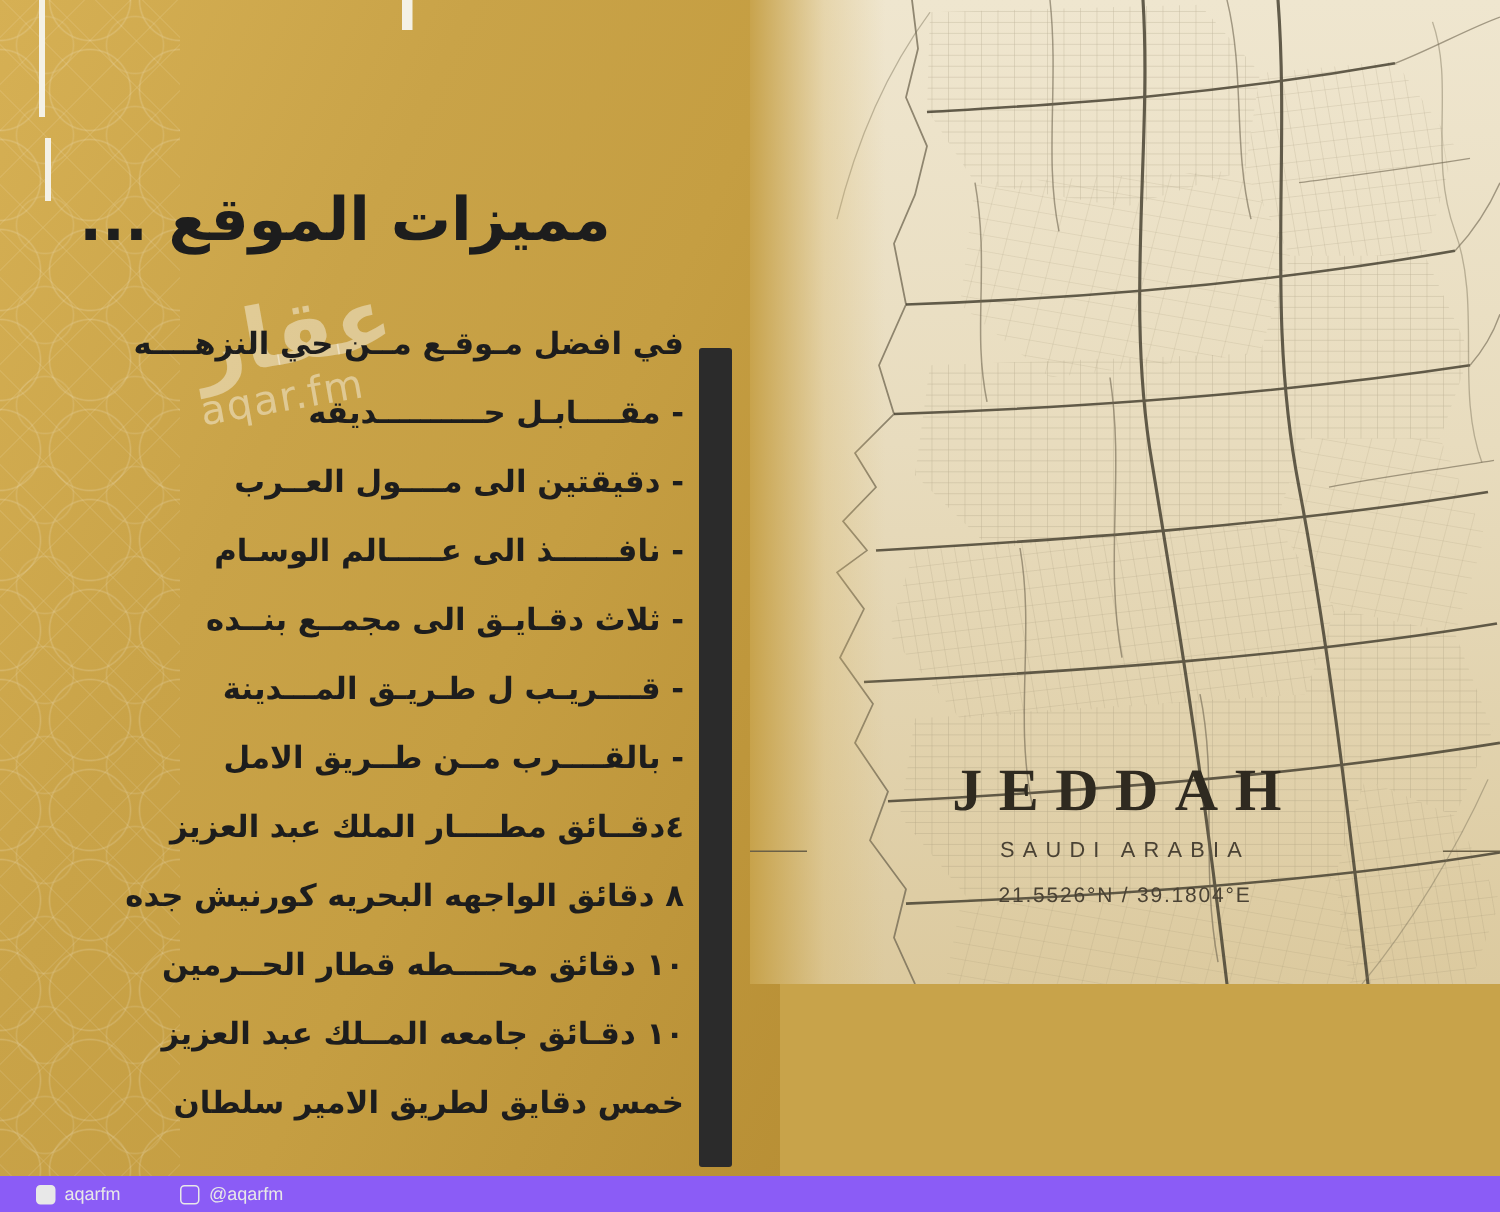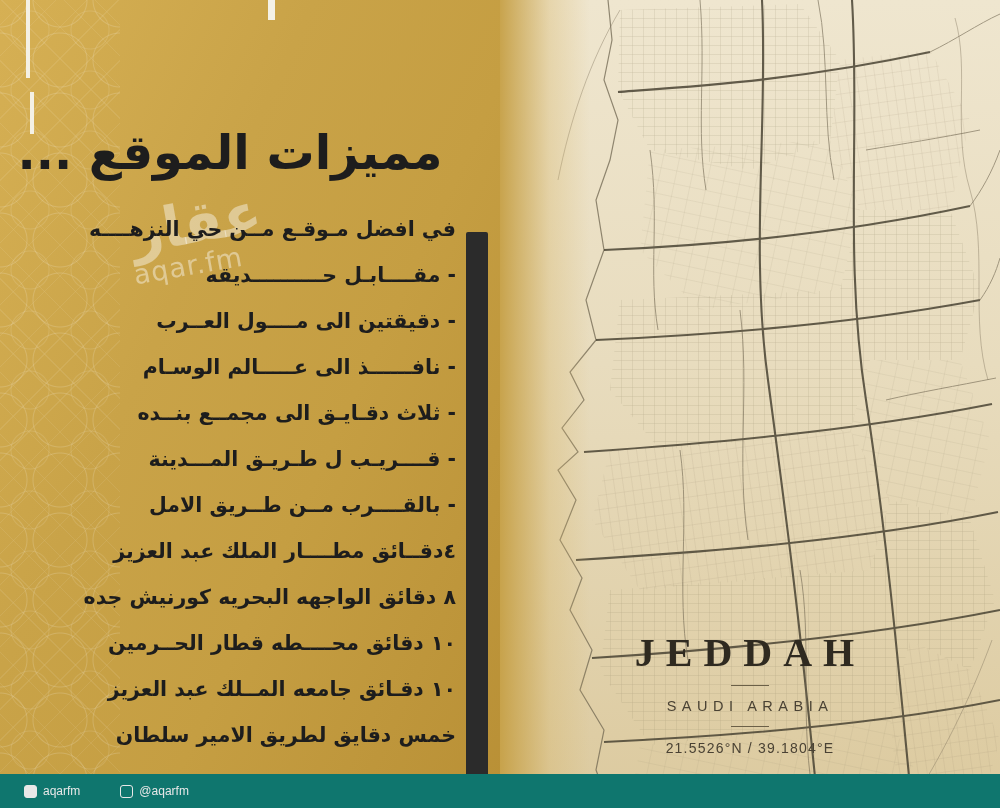--- a/index.html
+++ b/index.html
@@ -75,21 +75,21 @@
     background: #2b2b2b;
     border-radius: 2px;
   }
 
   .headline {
     position: absolute;
     top: 124px;
     left: 0; right: 0;
     text-align: center;
     padding-right: 60px;
-    font-size: 48px;
+    font-size: 40px;
     font-weight: bold;
     color: #1d1d1d;
     letter-spacing: 0px;
     direction: rtl;
   }
 
   .feature-list {
     position: absolute;
     top: 206px;
     left: 60px;
@@ -131,21 +131,21 @@
     transform: translate(-4px, 2px);
     direction: ltr;
     text-align: left;
     font-weight: normal;
   }
 
   
   .map-panel {
     position: absolute;
     top: 0; left: 500px;
-    width: 500px; height: 808px;
+    width: 500px; height: 656px;
     background:
       linear-gradient(180deg, #efe6cf 0%, #e6d9ba 45%, #d9c79c 100%);
     overflow: hidden;
   }
   .map-panel .edge-fade {
     position: absolute; top: 0; left: 0; width: 90px; height: 100%;
     background: linear-gradient(90deg, rgba(198,160,70,.95) 0%, rgba(214,182,106,.35) 55%, rgba(214,182,106,0) 100%);
     z-index: 5; pointer-events: none;
   }
   .map-svg { position: absolute; inset: 0; width: 100%; height: 100%; }
@@ -168,41 +168,40 @@
   .city-country {
     margin-top: 9px;
     font-size: 14.5px;
     letter-spacing: 5.5px;
     color: #4a4234;
     font-family: "Liberation Sans", sans-serif;
     display: flex;
     align-items: center;
     justify-content: space-between;
     gap: 12px;
-    flex-direction: column;
   }
   .city-country .rule {
     display: inline-block;
     width: 38px; height: 1px;
     background: #6b6047;
   }
   .city-coords {
     margin-top: 13px;
     font-size: 14px;
     letter-spacing: 1.2px;
     color: #4a4234;
     font-family: "Liberation Sans", sans-serif;
   }
 
   
   .bottom-bar {
     position: absolute;
     left: 0; bottom: 0;
-    width: 1000px; height: 34px;
-    background: #0f766e;
+    width: 1000px; height: 24px;
+    background: #8b5cf6;
     display: flex;
     align-items: center;
     direction: ltr;
     z-index: 20;
     overflow: hidden;
   }
   .handle {
     display: flex;
     align-items: center;
     gap: 6px;

